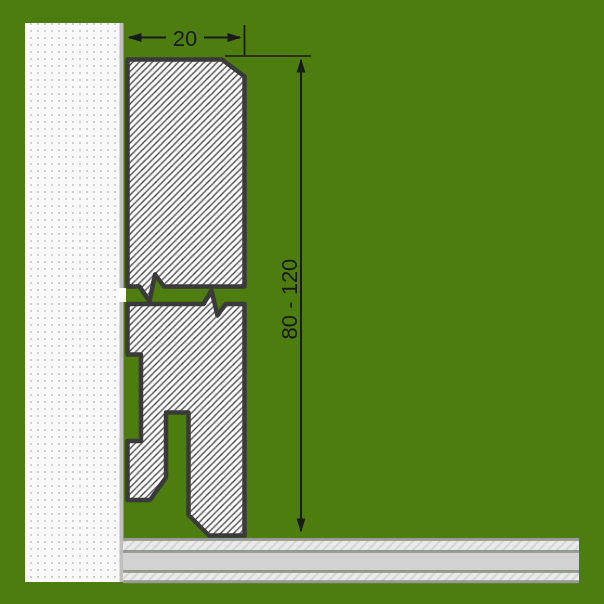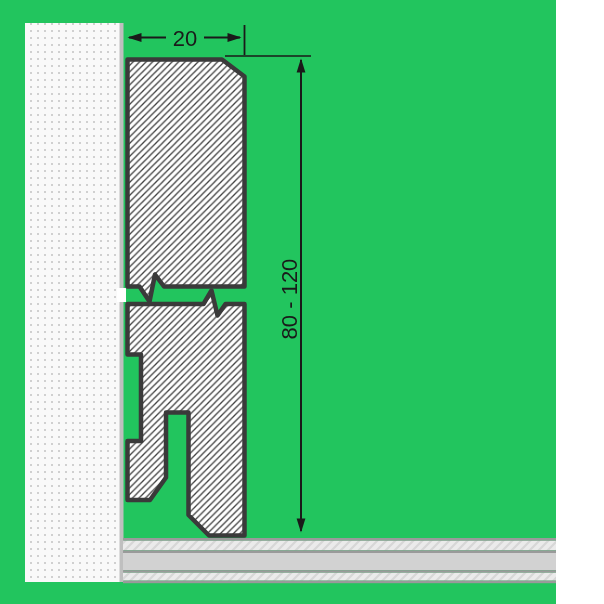--- a/index.html
+++ b/index.html
@@ -1,19 +1,19 @@
 <!DOCTYPE html>
 <html><head>
 <meta charset="utf-8">
 <style>
   html,body{margin:0;padding:0;background:#ffffff;}
   .canvas{
     position:relative;
-    width:556px;height:604px;
-    background:#22c55e;
+    width:604px;height:604px;
+    background:#4d7c0f;
     font-family:"Liberation Sans", sans-serif;
     overflow:hidden;
   }
   svg{display:block;}
   .dim-text{
     font-family:"Liberation Sans", sans-serif;
     font-size:22px;
     fill:#1a1a1a;
   }
 </style>

